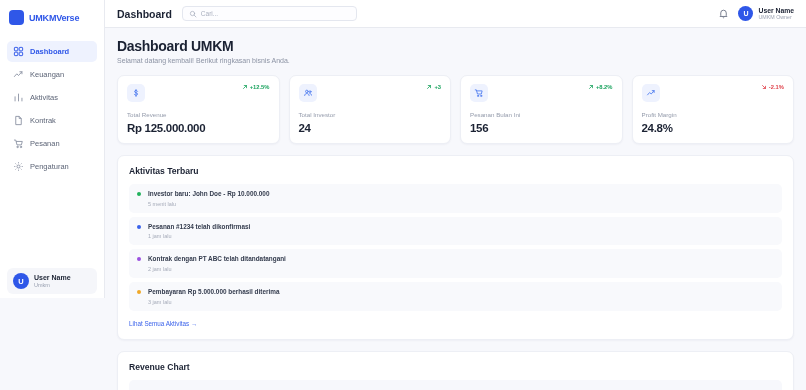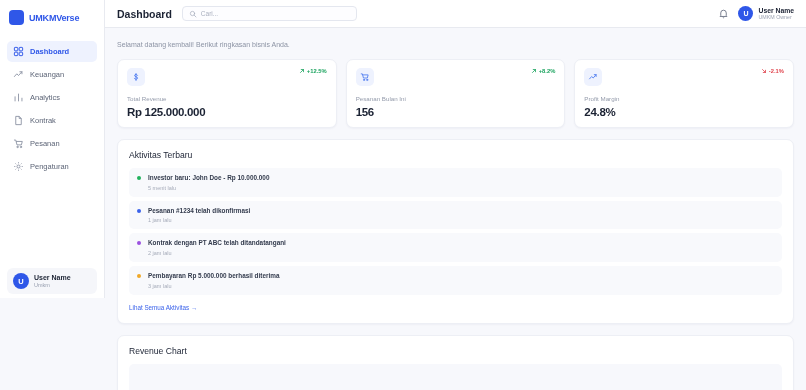--- a/index.html
+++ b/index.html
@@ -123,21 +123,21 @@
   .stat-value { font-size: 11.5px; font-weight: bold; color: #1b2233; margin-top: 4px; letter-spacing: -0.3px; }
 
   
   .grid { display: flex; gap: 11px; margin-top: 11px; align-items: flex-start; }
   .card {
     background: #fff; border: 1px solid #edeff5; border-radius: 7px;
     box-shadow: 0 1px 2px rgba(25,35,70,0.04);
   }
   .activity-card { flex: 1 1 auto; padding: 10px 11px 9px 11px; min-width: 0; }
   .actions-card { flex: 0 0 220px; padding: 10px 11px 10px 11px; }
-  .card-title { font-size: 8.6px; font-weight: normal; color: #1b2233; }
+  .card-title { font-size: 8.6px; font-weight: bold; color: #1b2233; }
 
   .act-list { margin-top: 8px; display: flex; flex-direction: column; gap: 4px; }
   .act-item {
     background: #f8f9fc; border-radius: 5px;
     padding: 6px 8px 6px 8px;
     display: flex; gap: 7px; align-items: flex-start;
     cursor: pointer;
   }
   .dot { width: 4px; height: 4px; border-radius: 50%; flex: 0 0 4px; margin-top: 2px; }
   .act-text { font-size: 6.4px; font-weight: bold; color: #333b4d; line-height: 1.2; }
@@ -189,21 +189,21 @@
         <span class="nav-label">Keuangan</span>
       </div>
       <div class="nav-item">
         <span class="ico">
             <svg viewBox="0 0 16 16" fill="none" stroke="#8b92a3" stroke-width="1.3" stroke-linecap="round">
               <path d="M3 13V7"></path>
               <path d="M8 13V3"></path>
               <path d="M13 13V9"></path>
             </svg>
           </span>
-        <span class="nav-label">Analytics</span>
+        <span class="nav-label">Aktivitas</span>
       </div>
       <div class="nav-item">
         <span class="ico">
             <svg viewBox="0 0 16 16" fill="none" stroke="#8b92a3" stroke-width="1.3" stroke-linejoin="round">
               <path d="M4 2h5l3 3v9H4z"></path>
               <path d="M9 2v3h3"></path>
             </svg>
           </span>
         <span class="nav-label">Kontrak</span>
       </div>
@@ -264,20 +264,21 @@
           <div class="user-meta">
             <div class="user-name">User Name</div>
             <div class="user-role">UMKM Owner</div>
           </div>
         </div>
       </div>
     </header>
 
     <div class="content">
 
+      <h1 class="page-title">Dashboard UMKM</h1>
       <div class="page-sub">Selamat datang kembali! Berikut ringkasan bisnis Anda.</div>
 
       <section class="stats">
 
         <div class="stat-card">
           <div class="stat-top">
             <div class="stat-ico">
                 <svg viewBox="0 0 16 16" fill="none" stroke="#4f7df0" stroke-width="1.5" stroke-linecap="round">
                   <path d="M8 2.5v11"></path>
                   <path d="M10.4 5.2C10 4.3 9.1 3.9 8 3.9c-1.3 0-2.3.7-2.3 1.8 0 2.6 4.8 1.3 4.8 4 0 1.2-1.1 1.9-2.5 1.9-1.2 0-2.2-.5-2.6-1.5"></path>
@@ -288,20 +289,41 @@
                   <path d="M3 9L9 3"></path>
                   <path d="M4.5 3H9v4.5"></path>
                 </svg>
               <span>+12.5%</span>
             </div>
           </div>
           <div class="stat-label">Total Revenue</div>
           <div class="stat-value">Rp 125.000.000</div>
         </div>
 
+        <div class="stat-card">
+          <div class="stat-top">
+            <div class="stat-ico">
+                <svg viewBox="0 0 16 16" fill="none" stroke="#4f7df0" stroke-width="1.4" stroke-linecap="round">
+                  <circle cx="6.2" cy="5.5" r="2.1"></circle>
+                  <path d="M2.6 12c0-2 1.6-3.1 3.6-3.1S9.8 10 9.8 12"></path>
+                  <circle cx="11.3" cy="5.9" r="1.5"></circle>
+                  <path d="M11 8.9c1.6 0 2.6.9 2.6 2.5"></path>
+                </svg>
+              </div>
+            <div class="delta up">
+              <svg viewBox="0 0 12 12" fill="none" stroke="#1aa35e" stroke-width="1.6" stroke-linecap="round" stroke-linejoin="round">
+                  <path d="M3 9L9 3"></path>
+                  <path d="M4.5 3H9v4.5"></path>
+                </svg>
+              <span>+3</span>
+            </div>
+          </div>
+          <div class="stat-label">Total Investor</div>
+          <div class="stat-value">24</div>
+        </div>
 
         <div class="stat-card">
           <div class="stat-top">
             <div class="stat-ico">
                 <svg viewBox="0 0 16 16" fill="none" stroke="#4f7df0" stroke-width="1.4" stroke-linecap="round" stroke-linejoin="round">
                   <path d="M2 3h1.8l1.7 6.6h6.2L13 4.6H4.8"></path>
                   <circle cx="6.4" cy="12.6" r="1"></circle>
                   <circle cx="11.4" cy="12.6" r="1"></circle>
                 </svg>
               </div>

